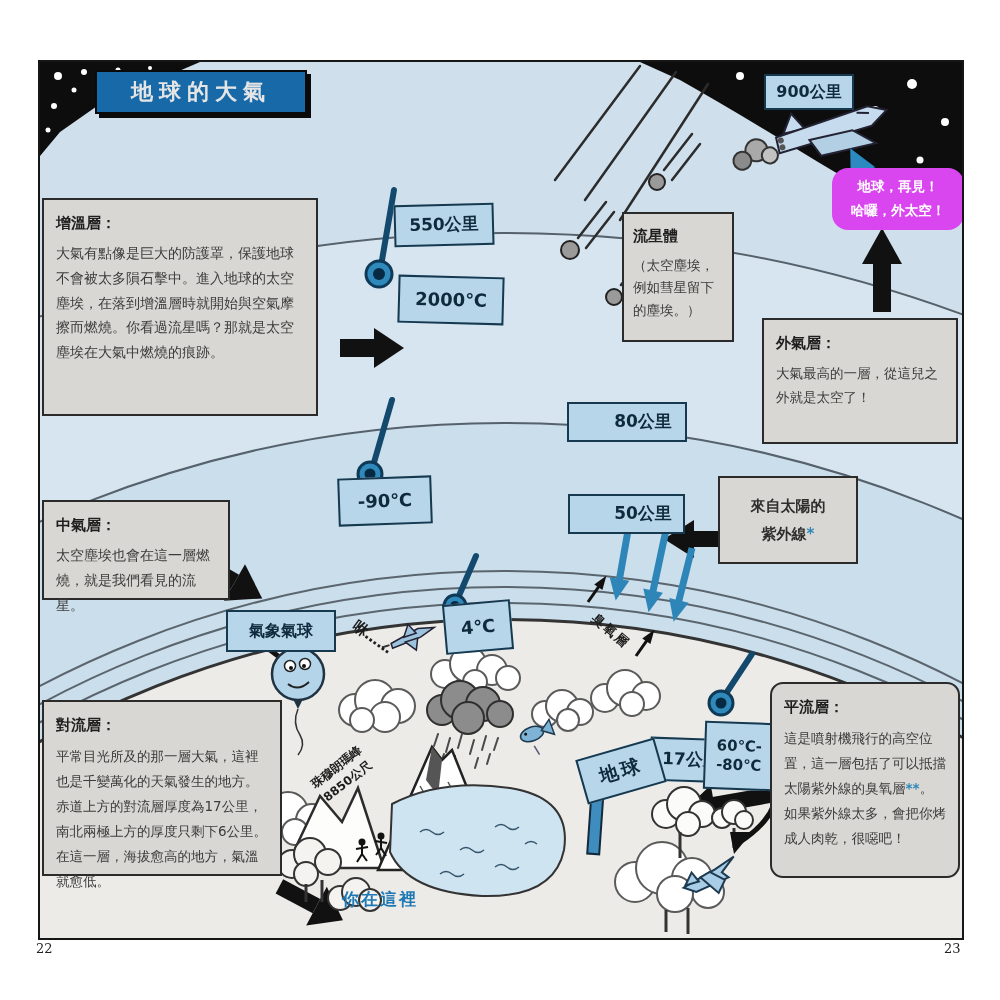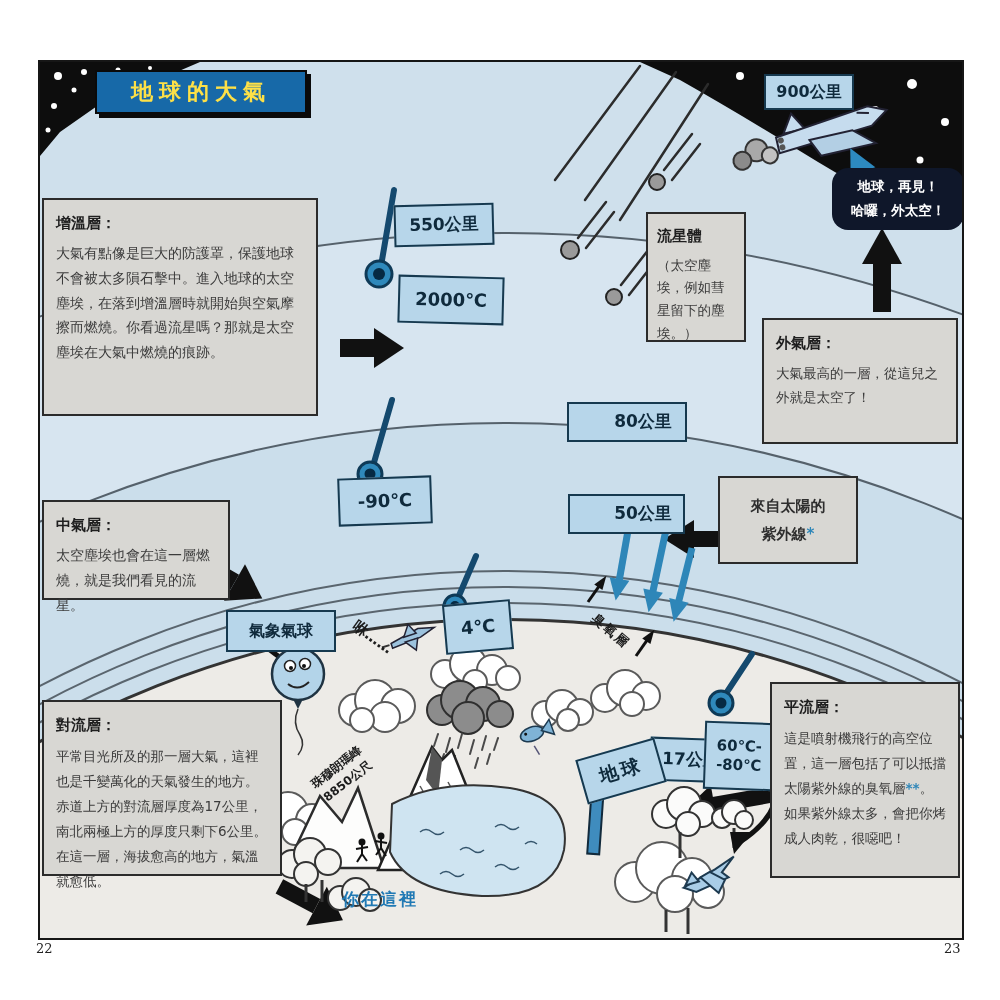--- a/index.html
+++ b/index.html
@@ -10,21 +10,21 @@
   
   .band{position:absolute;border-radius:50%;}
   #band-550{left:-868px;top:170px;width:2660px;height:2660px;background:#d7e5f0;border:2px solid #55616b;}
   #band-80{left:-678px;top:360px;width:2280px;height:2280px;background:#cbdeeb;border:2px solid #55616b;}
   #ozone-ring1{left:-530px;top:508px;width:1984px;height:1984px;border:2px solid #5a656e;}
   #ozone-ring2{left:-514px;top:524px;width:1952px;height:1952px;border:2px solid #5a656e;}
   #ozone-ring3{left:-498px;top:540px;width:1920px;height:1920px;border:2px solid #5a656e;}
   #ground{left:-482px;top:556px;width:1888px;height:1888px;background:#edebe7;border:3px solid #333;}
   #artwork{position:absolute;left:0;top:0;width:922px;height:876px;}
 
-  .banner{position:absolute;left:55px;top:8px;width:208px;height:40px;background:#1769a8;color:#fde047;
+  .banner{position:absolute;left:55px;top:8px;width:208px;height:40px;background:#1769a8;color:#e5e5e5;
           display:flex;align-items:center;justify-content:center;font-size:22px;font-weight:bold;
           letter-spacing:6px;border:2px solid #0a0a0a;box-shadow:4px 4px 0 #0a0a0a;}
   .blue-label{position:absolute;background:#b7d6ea;border:2px solid #16394f;color:#0f2a3c;
           font-weight:bold;display:flex;align-items:center;justify-content:center;
           font-size:17px;text-align:center;line-height:1.25;}
   #label-900{left:724px;top:12px;width:86px;height:32px;font-size:16px;}
   #label-550{left:354px;top:142px;width:96px;height:38px;transform:rotate(-1.5deg);}
   #label-2000{left:358px;top:214px;width:102px;height:44px;transform:rotate(1.5deg);font-size:18px;}
   #label-80{left:527px;top:340px;width:84px;height:36px;padding-left:32px;}
   #label-m90{left:298px;top:415px;width:90px;height:44px;transform:rotate(-2deg);font-size:18px;}
@@ -32,30 +32,30 @@
   #label-balloon{left:186px;top:548px;width:106px;height:38px;font-size:16px;}
   #label-4{left:404px;top:540px;width:64px;height:46px;transform:rotate(-5deg);font-size:18px;}
   #label-17{left:610px;top:676px;width:78px;height:40px;transform:rotate(2deg);}
   #label-60-80{left:664px;top:660px;width:66px;height:64px;transform:rotate(2deg);flex-direction:column;font-size:15px;}
   #label-earth-sign{left:540px;top:686px;width:78px;height:42px;transform:rotate(-16deg);font-size:19px;letter-spacing:3px;}
 
   .gray-box{position:absolute;background:#d8d7d3;border:2px solid #2b2b2b;padding:10px 12px;
           color:#3b3b3b;font-size:14px;line-height:1.78;box-sizing:border-box;}
   .gray-box .box-title{font-weight:bold;font-size:15px;color:#1f1f1f;margin-bottom:4px;}
   #box-thermosphere{left:2px;top:136px;width:276px;height:218px;}
-  #box-meteoroid{left:606px;top:150px;width:100px;height:130px;font-size:13.5px;line-height:1.7;padding-left:9px;}
+  #box-meteoroid{left:582px;top:150px;width:112px;height:130px;font-size:13.5px;line-height:1.7;padding-left:9px;}
   #box-exosphere{left:722px;top:256px;width:196px;height:126px;font-size:13.5px;}
   #box-mesosphere{left:2px;top:438px;width:188px;height:100px;}
   #box-uv{left:678px;top:414px;width:140px;height:88px;display:flex;flex-direction:column;
           align-items:center;justify-content:center;font-weight:bold;font-size:15px;color:#2e2e2e;line-height:1.9;}
   #box-troposphere{left:2px;top:638px;width:240px;height:176px;font-size:13.5px;line-height:1.85;}
-  #box-stratosphere{left:730px;top:620px;width:190px;height:196px;font-size:13.5px;line-height:1.85;}
+  #box-stratosphere{left:730px;top:620px;width:190px;height:196px;font-size:13.5px;line-height:1.85;border-radius:13px;}
   .blue-accent{color:#2e86b8;font-weight:bold;}
 
-  .speech-bubble{position:absolute;left:792px;top:106px;width:132px;height:62px;background:#0f172a;
+  .speech-bubble{position:absolute;left:792px;top:106px;width:132px;height:62px;background:#d946ef;
           border-radius:16px;color:#fff;font-size:13.5px;font-weight:bold;display:flex;
           flex-direction:column;align-items:center;justify-content:center;line-height:1.75;}
   .bubble-tail{position:absolute;left:806px;top:84px;width:0;height:0;border-left:8px solid transparent;
           border-right:18px solid transparent;border-bottom:26px solid #2d8ac0;transform:rotate(-18deg);}
 
   .rot-note{position:absolute;font-weight:bold;color:#1c1c1c;white-space:nowrap;}
   #note-whoosh{left:310px;top:566px;font-size:15px;transform:rotate(36deg);}
   #note-ozone{left:548px;top:560px;font-size:13px;transform:rotate(40deg);letter-spacing:2px;}
   #note-everest{left:272px;top:694px;font-size:12px;transform:rotate(-38deg);text-align:center;line-height:1.5;}
   #note-you-are-here{left:302px;top:826px;font-size:17px;color:#2079b4;letter-spacing:2px;}

